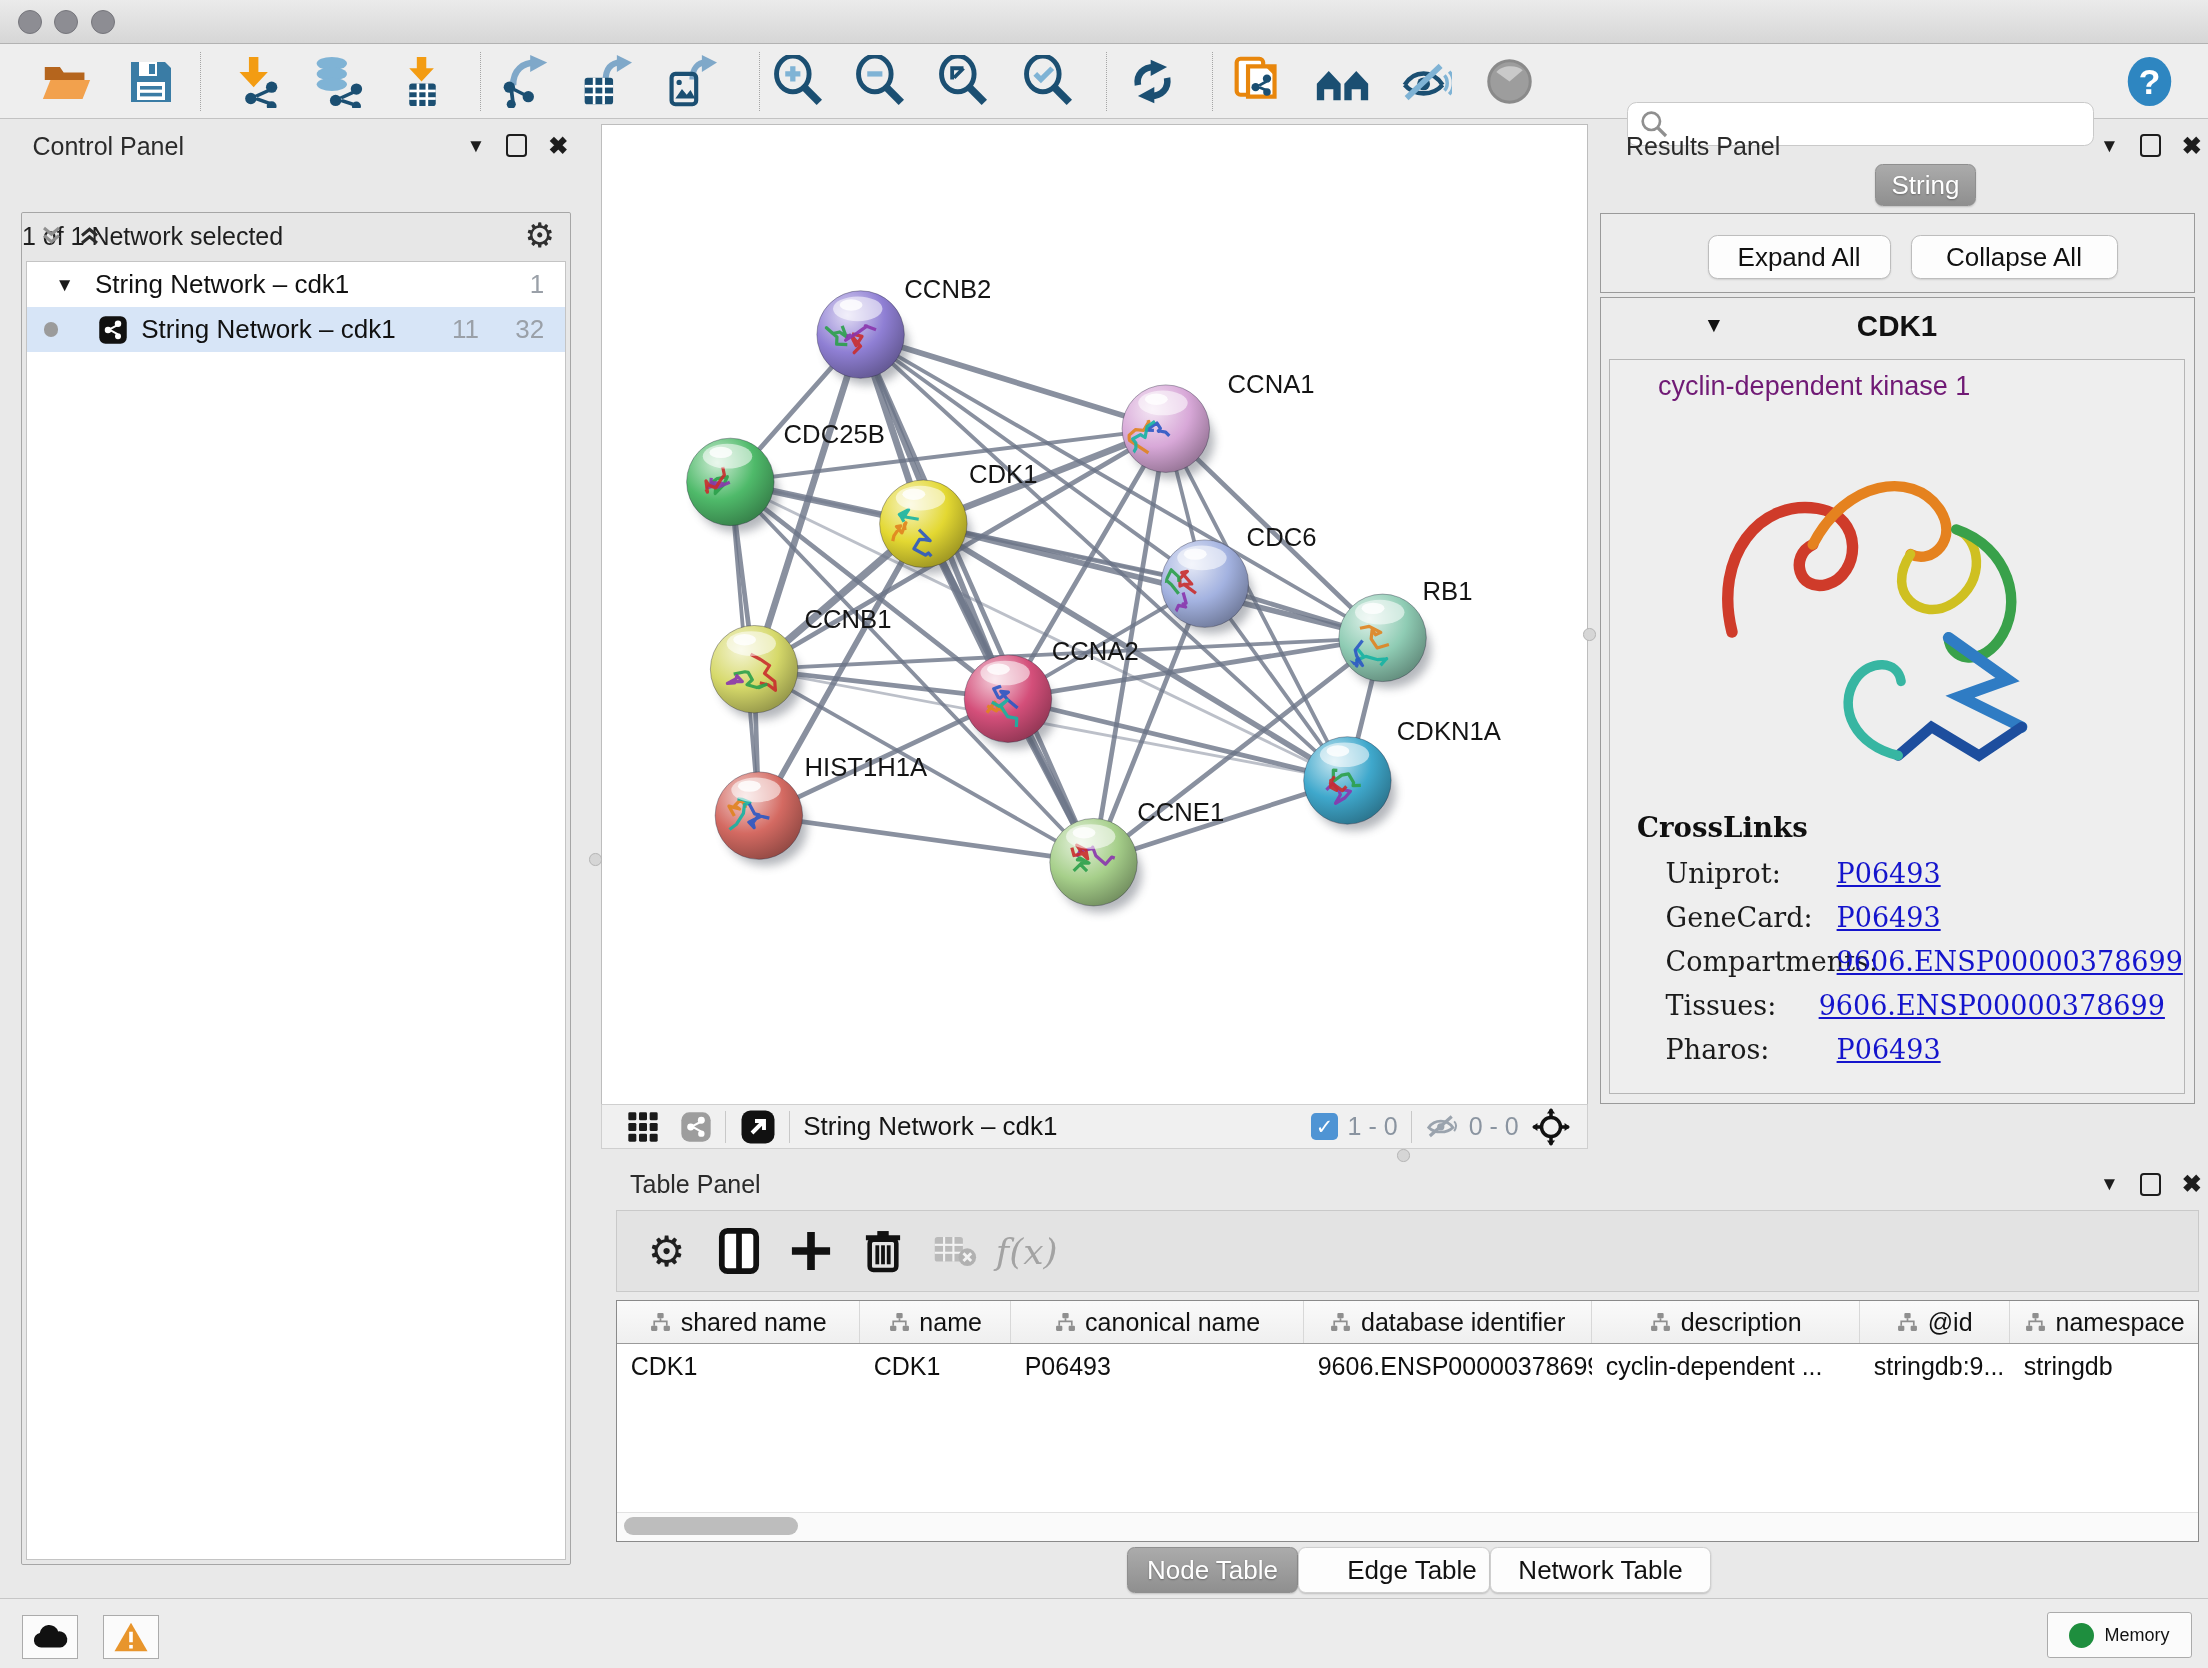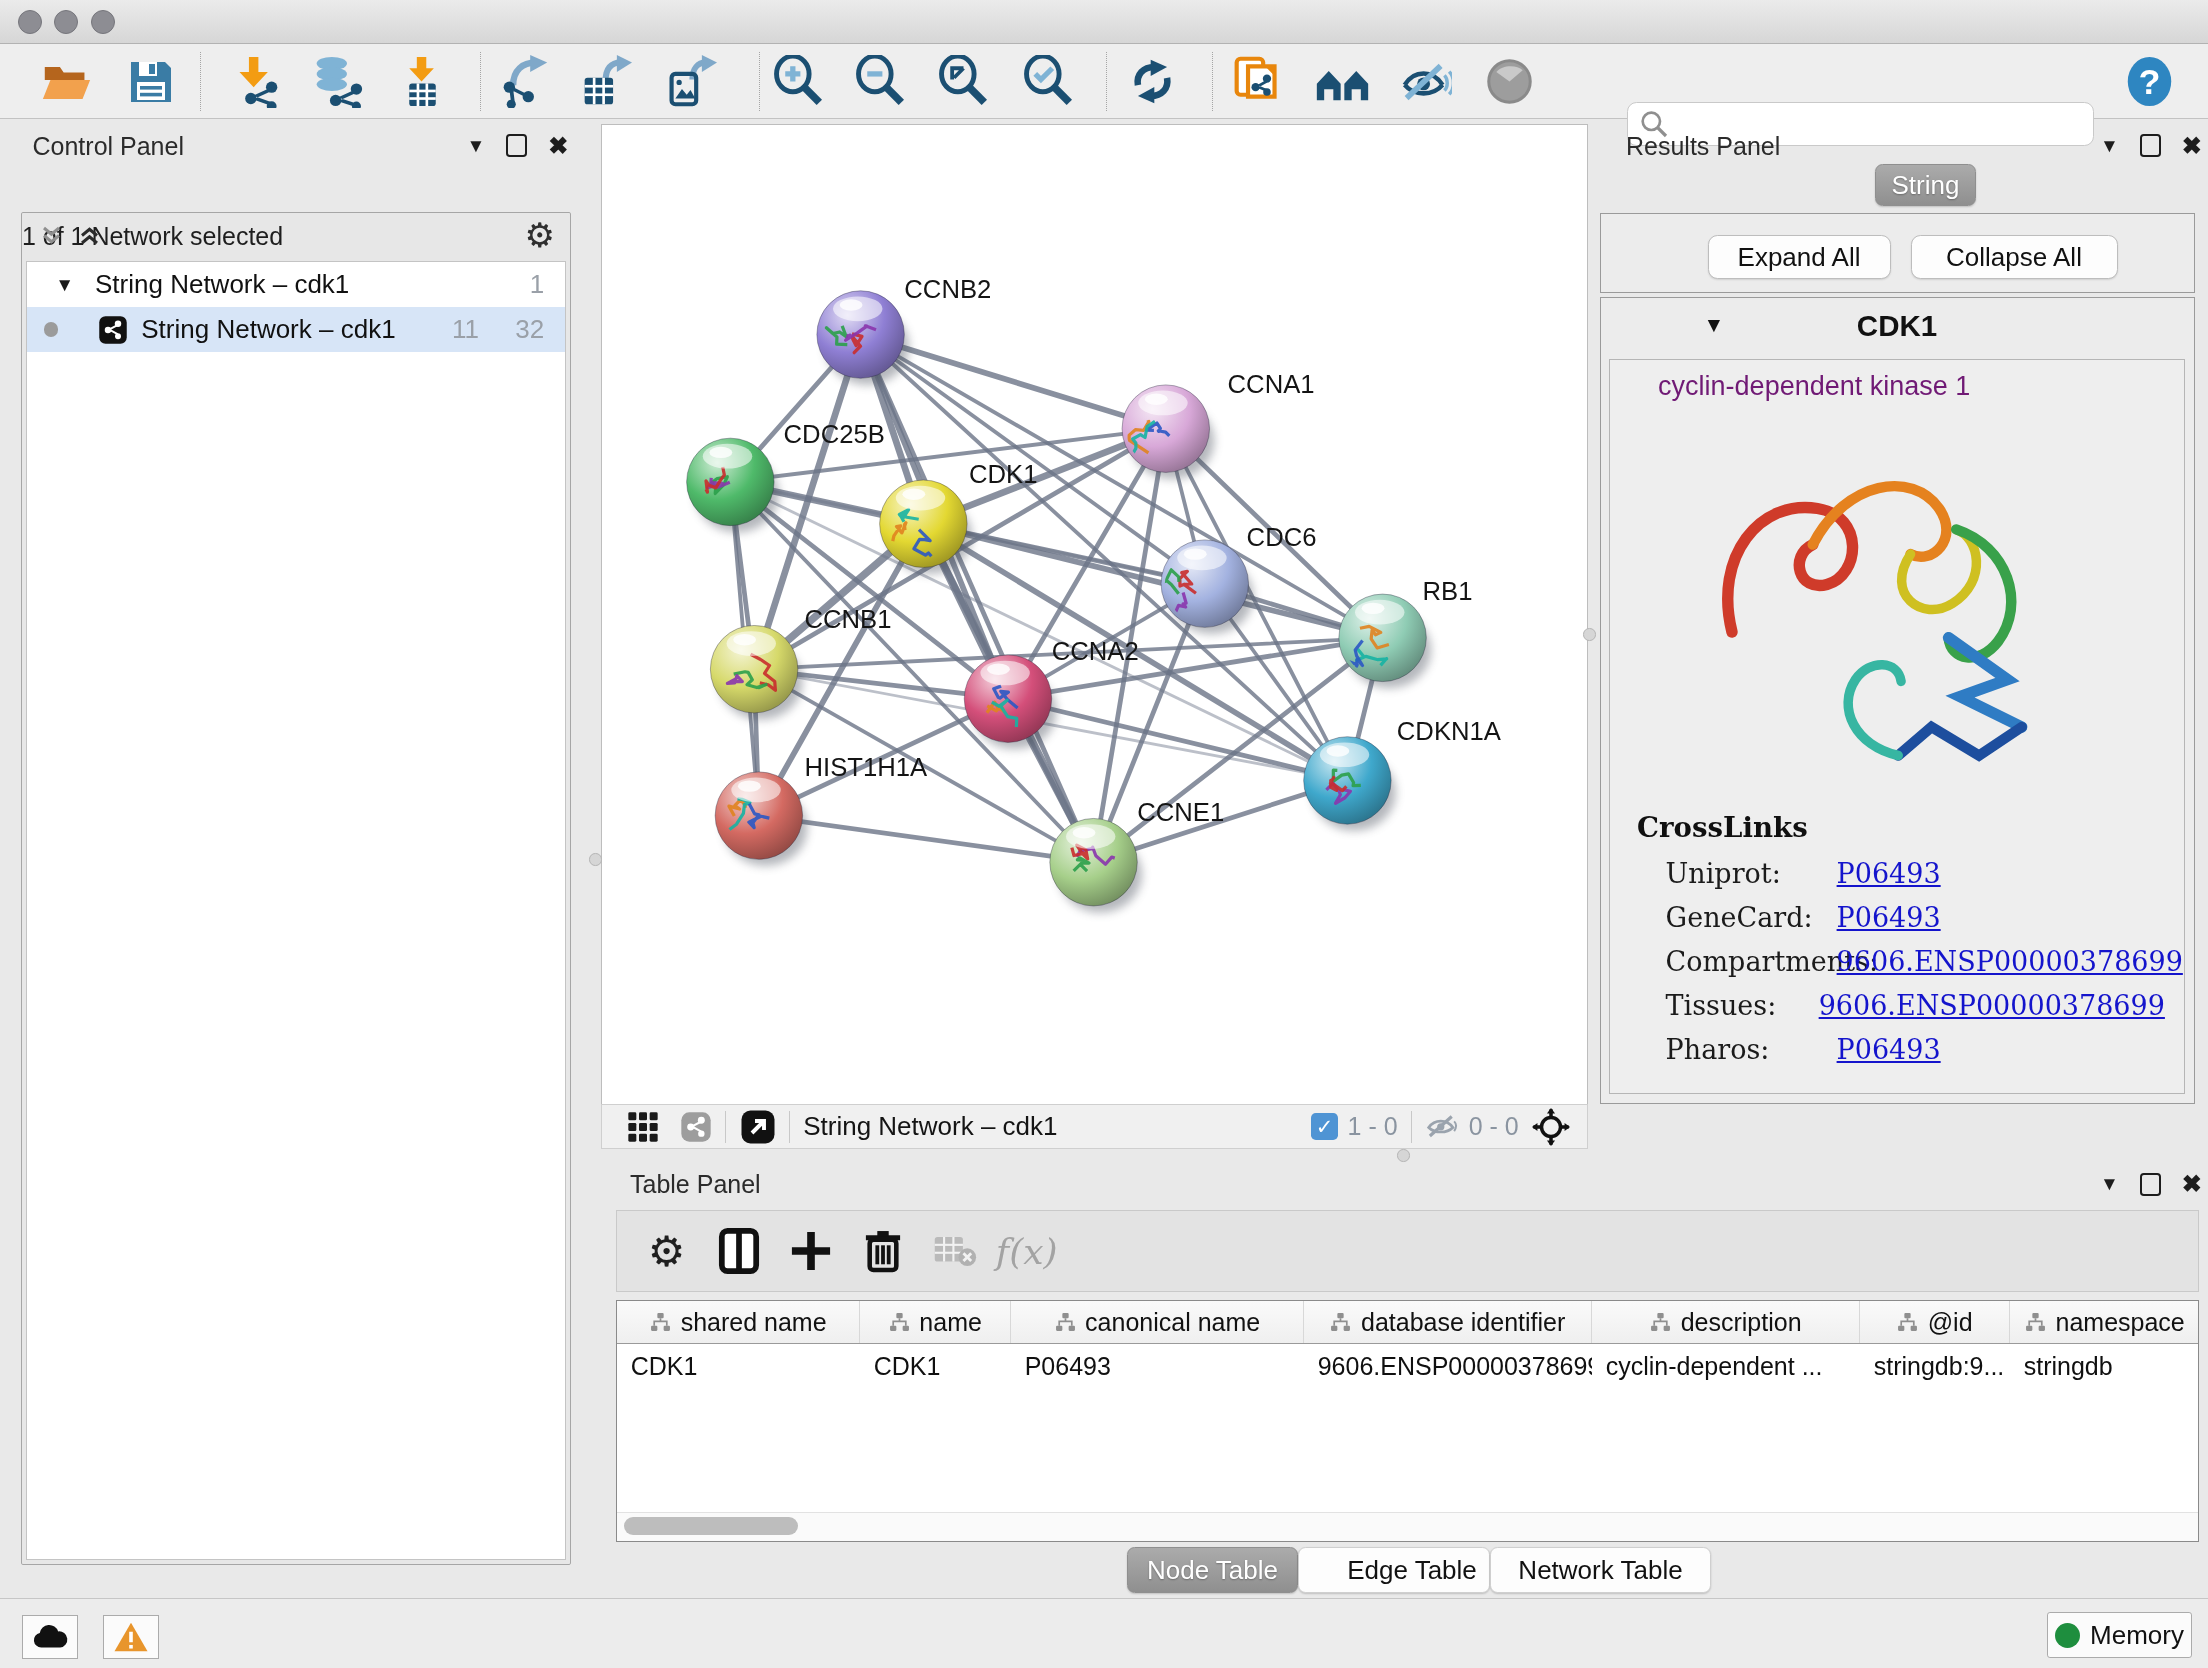--- a/index.html
+++ b/index.html
@@ -66,21 +66,21 @@
     border-right:1px solid #d8d8d8;box-sizing:border-box;flex:none;overflow:hidden;white-space:nowrap;}
   #tp-row{display:flex;height:44px;align-items:center;}
   .td{font-size:25px;color:#101010;padding-left:13.3px;box-sizing:border-box;flex:none;overflow:hidden;white-space:nowrap;}
   #tp-hscroll{position:absolute;left:0;right:0;bottom:0;height:28.5px;background:#fafafa;border-top:1px solid #e2e2e2;}
   #tp-thumb{position:absolute;left:6.7px;top:4.8px;width:174px;height:18px;border-radius:9.5px;background:#bdbdbd;}
   
   #statusbar{left:0;top:1598px;width:2208px;height:70px;background:#ececec;border-top:1px solid #c6c6c6;}
   .sb-btn{position:absolute;top:16px;width:54px;height:42px;background:#fbfbfb;border:1.9px solid #ababab;
     display:flex;align-items:center;justify-content:center;}
   #memory-btn{position:absolute;top:13.3px;left:2047px;width:143px;height:44px;background:#fbfbfb;border:1.9px solid #ababab;
-    border-radius:2.9px;display:flex;align-items:center;justify-content:center;gap:10px;font-size:26px;color:#111;}
+    border-radius:2.9px;display:flex;align-items:center;justify-content:center;gap:10px;font-size:18px;color:#111;}
   #memory-dot{width:25px;height:25px;border-radius:50%;background:#1e8e3e;}
   .grip{position:absolute;width:10.5px;height:10.5px;border-radius:50%;background:#d6d6d6;border:1px solid #b5b5b5;}
   svg{display:block;}
 </style>
 </head>
 <body>
 
 <div id="titlebar" class="abs">
   <div class="traffic abs" style="left:18px"></div>
   <div class="traffic abs" style="left:54px"></div>

